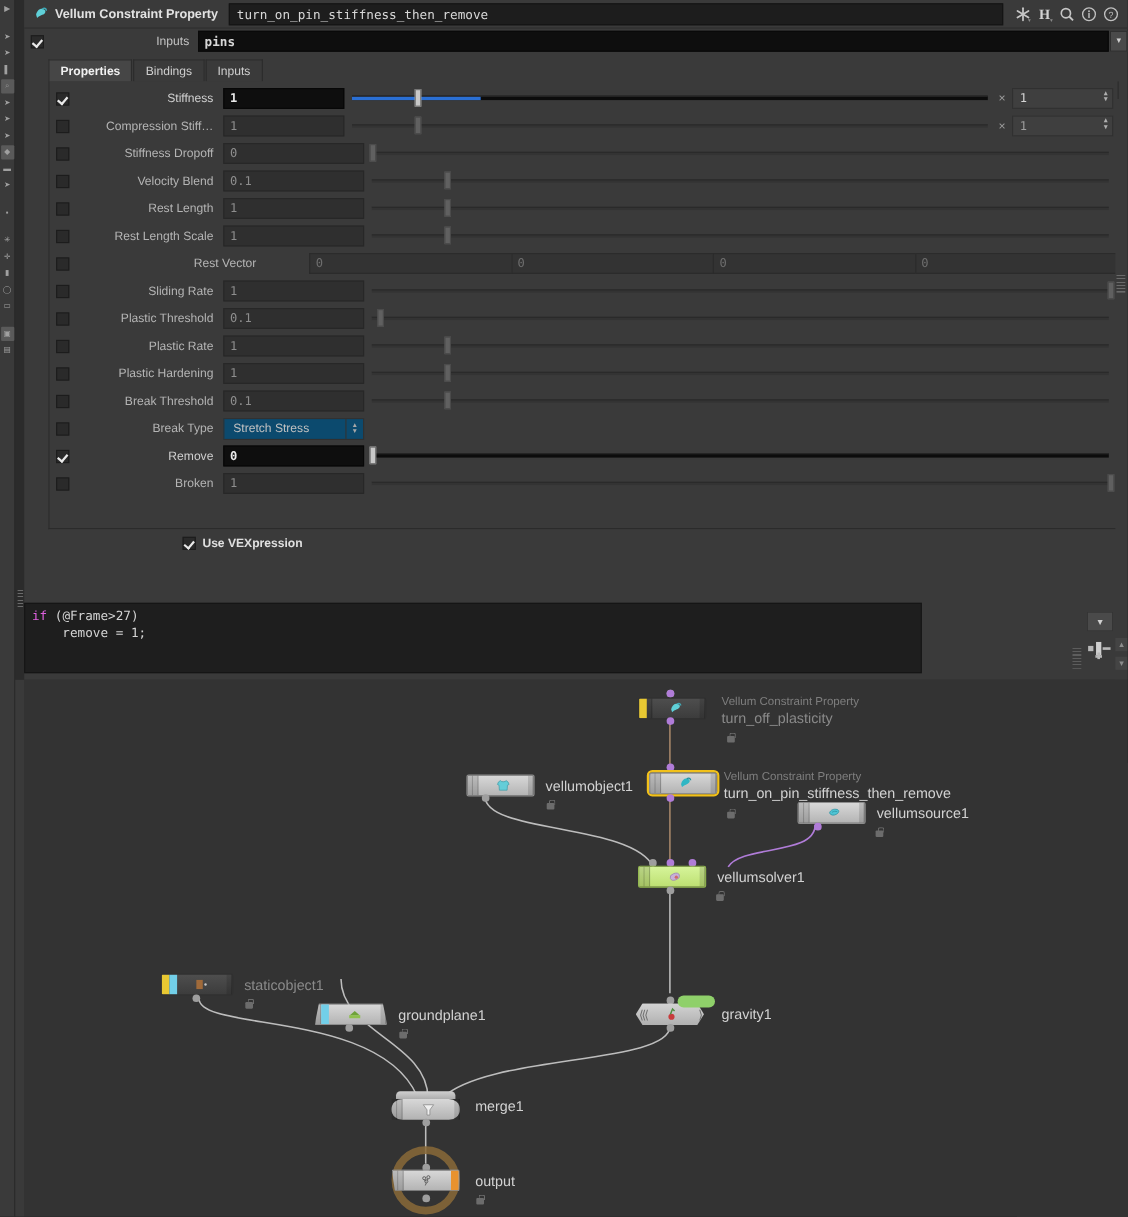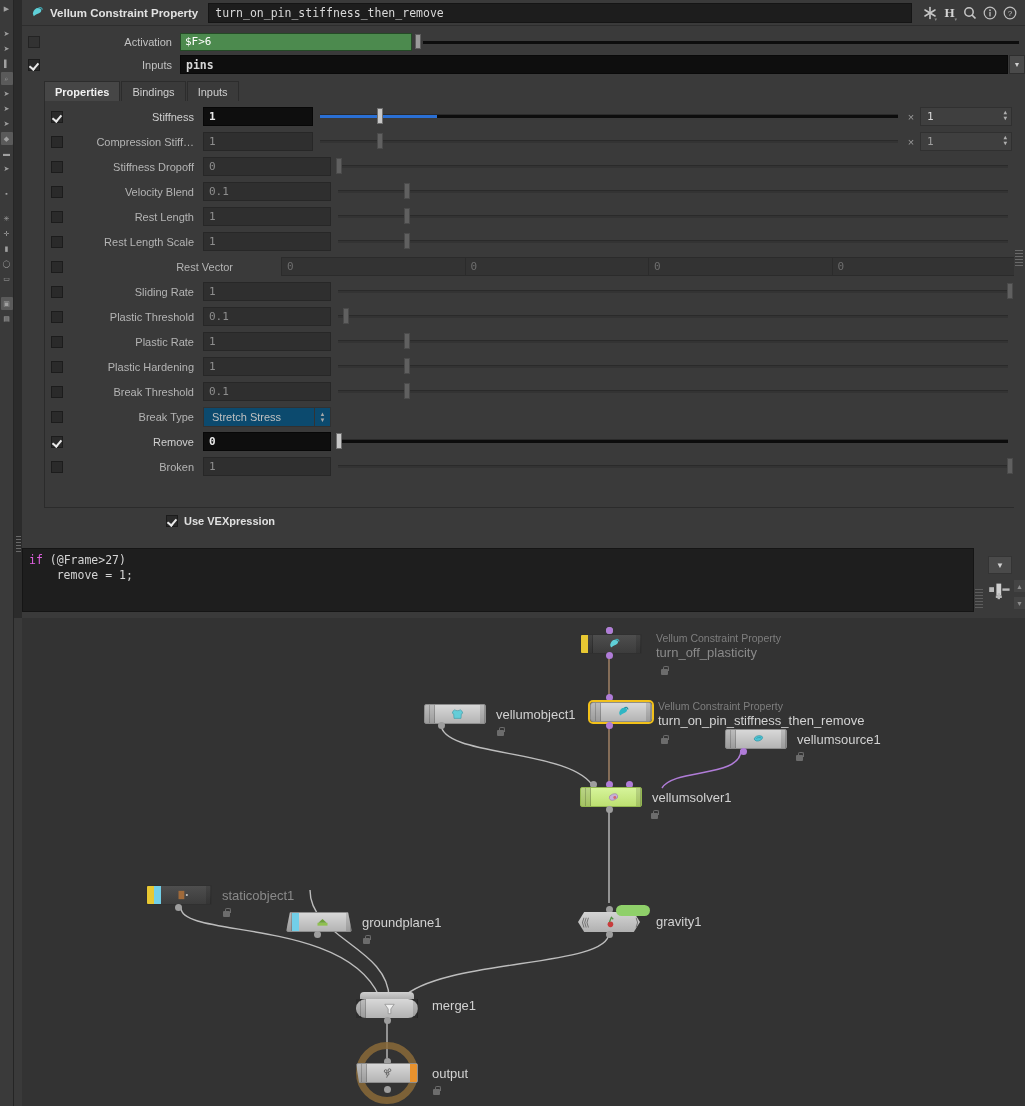--- a/index.html
+++ b/index.html
@@ -170,21 +170,21 @@
   .menu-arrows { width:16px; display:flex; flex-direction:column; align-items:center;
                  line-height:6px; font-size:6px; color:#a8a8a8; border-left:1px solid #333; height:18px;
                  justify-content:center; }
 
   
   .vexrow { display:flex; align-items:center; height:24px; margin-left:22px; margin-top:1px; }
   .vexrow .lbl { font-weight:bold; font-size:11px; color:#e0e0e0; margin-left:6px; }
 
   
   .codewrap {
-    position:absolute; left:22px; top:548px; width:952px; height:64px;
+    position:absolute; left:22px; top:548px; width:816px; height:64px;
     background:#1e1e1e; border:1px solid #151515;
     font-family:"DejaVu Sans Mono", monospace; font-size:11.5px;
     padding:4px 6px; line-height:15px; white-space:pre; color:#d4d4d4;
   }
   .kw { color:#e060e0; }
   .code-grip {
     position:absolute; left:975px; top:588px; width:8px; height:20px;
     background:repeating-linear-gradient(0deg,#5d5d5d 0 1px,transparent 1px 3px);
   }
   .code-side {
@@ -352,31 +352,20 @@
         </div>
         <div class="hdr-ico">
           <svg viewBox="0 0 14 14">
               <circle cx="7" cy="7" r="5.8" fill="none" stroke="#c0c0c0" stroke-width="1.2"></circle>
               <text x="7" y="10.3" font-size="8" fill="#c0c0c0" text-anchor="middle" font-family="Liberation Sans">?</text>
             </svg>
         </div>
       </div>
     </div>
 
-    <div class="toprow" style="margin-top:4px;">
-      <div class="tr-check">
-        <span class="chk plain"></span>
-      </div>
-      <div class="tr-label">Activation</div>
-      <div class="act-field">$F&gt;6</div>
-      <div class="act-slidewrap">
-        <div class="act-track"></div>
-        <div class="act-handle"></div>
-      </div>
-    </div>
 
     <div class="toprow">
       <div class="tr-check">
         <span class="chk on"></span>
       </div>
       <div class="tr-label">Inputs</div>
       <div class="grp-field">pins</div>
       <div class="grp-drop">▼</div>
     </div>
 

